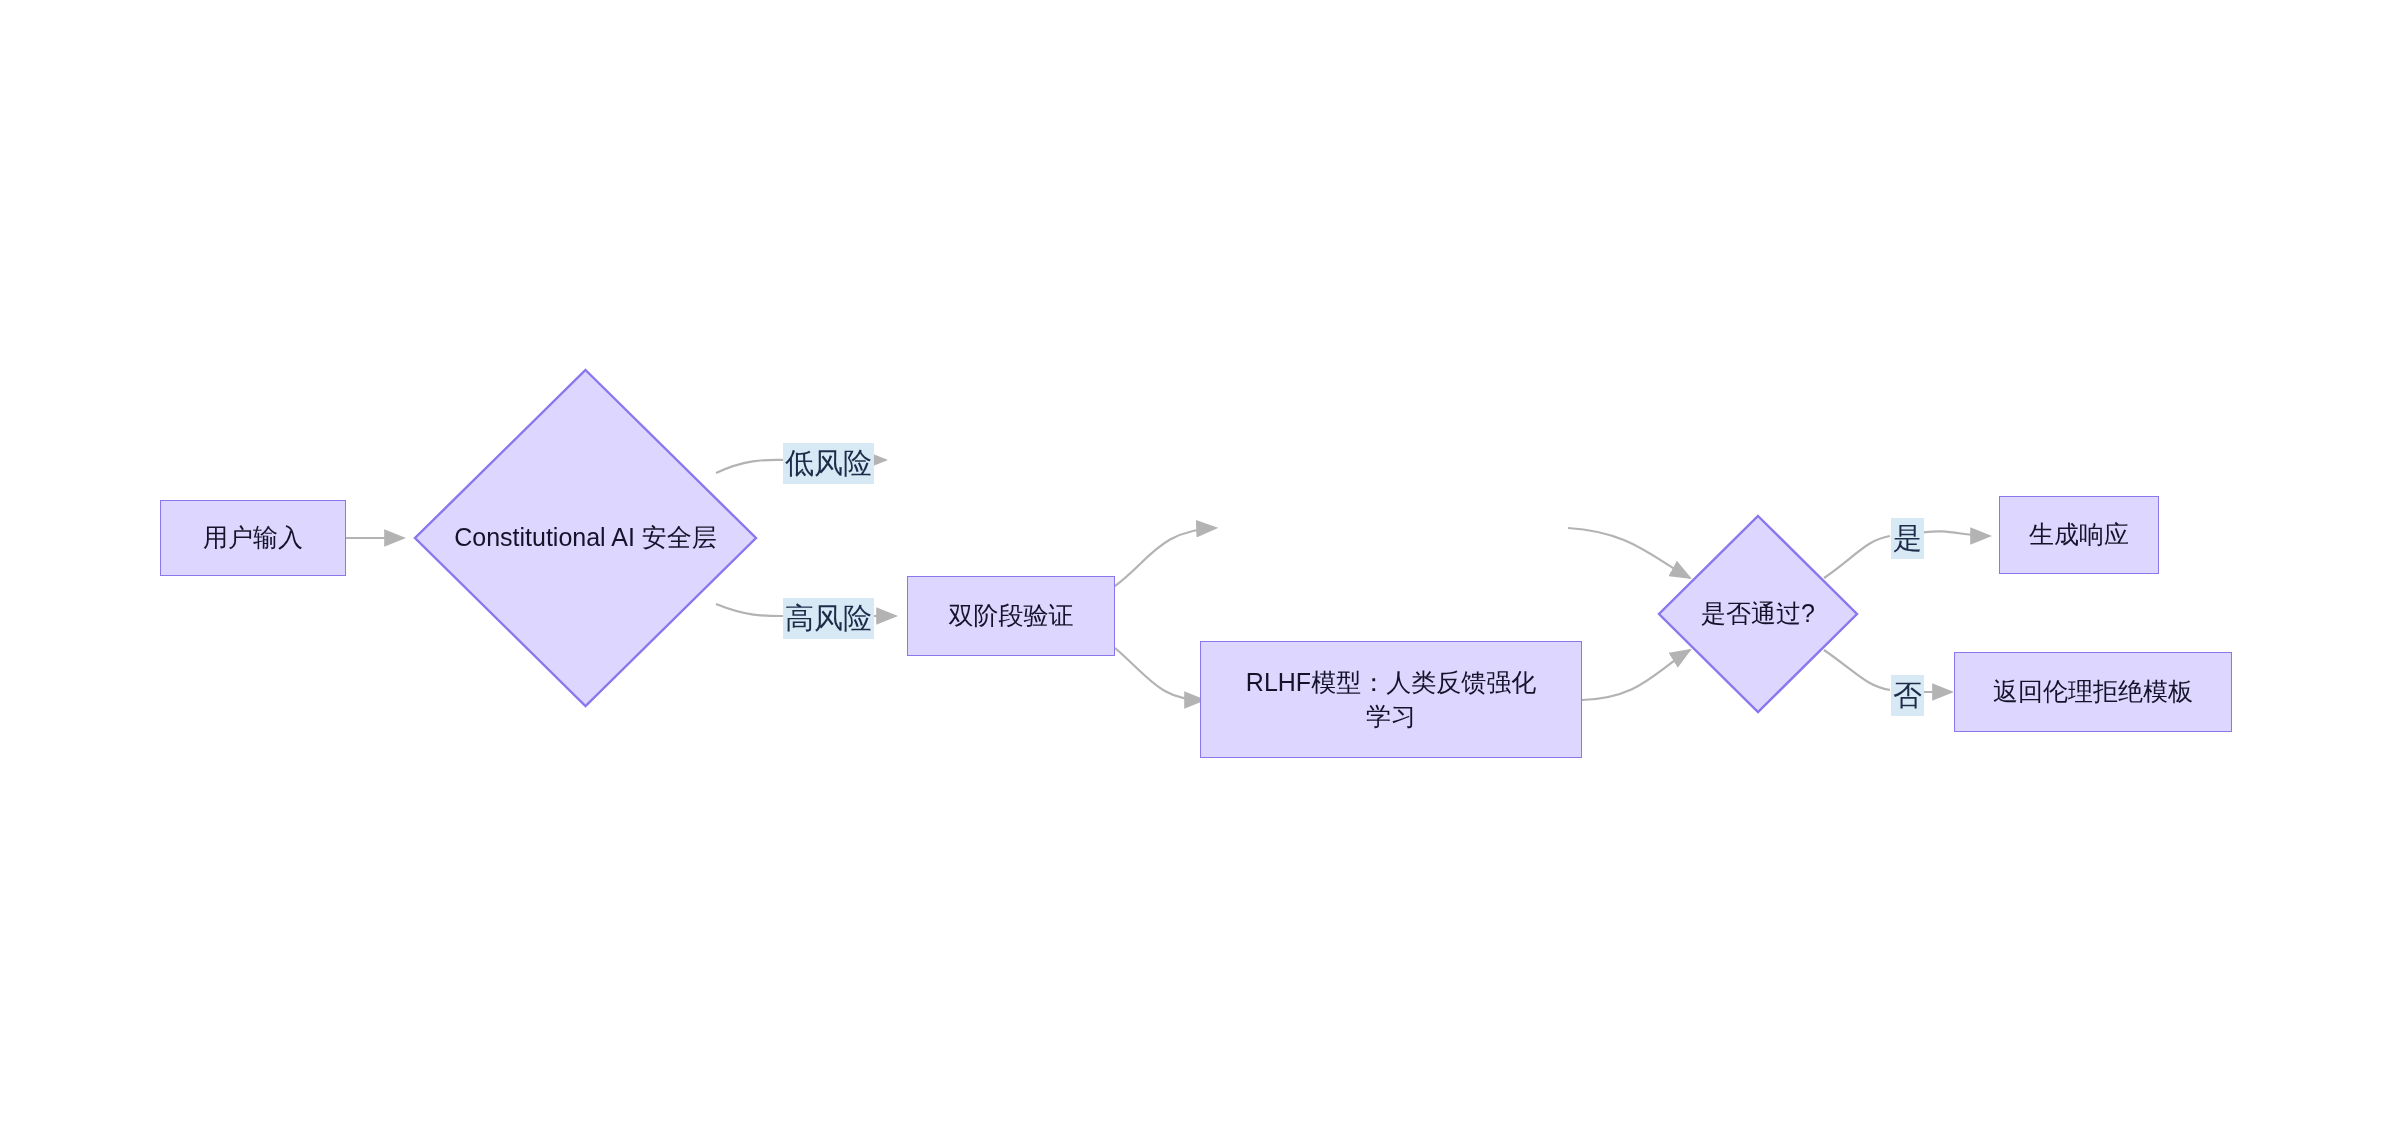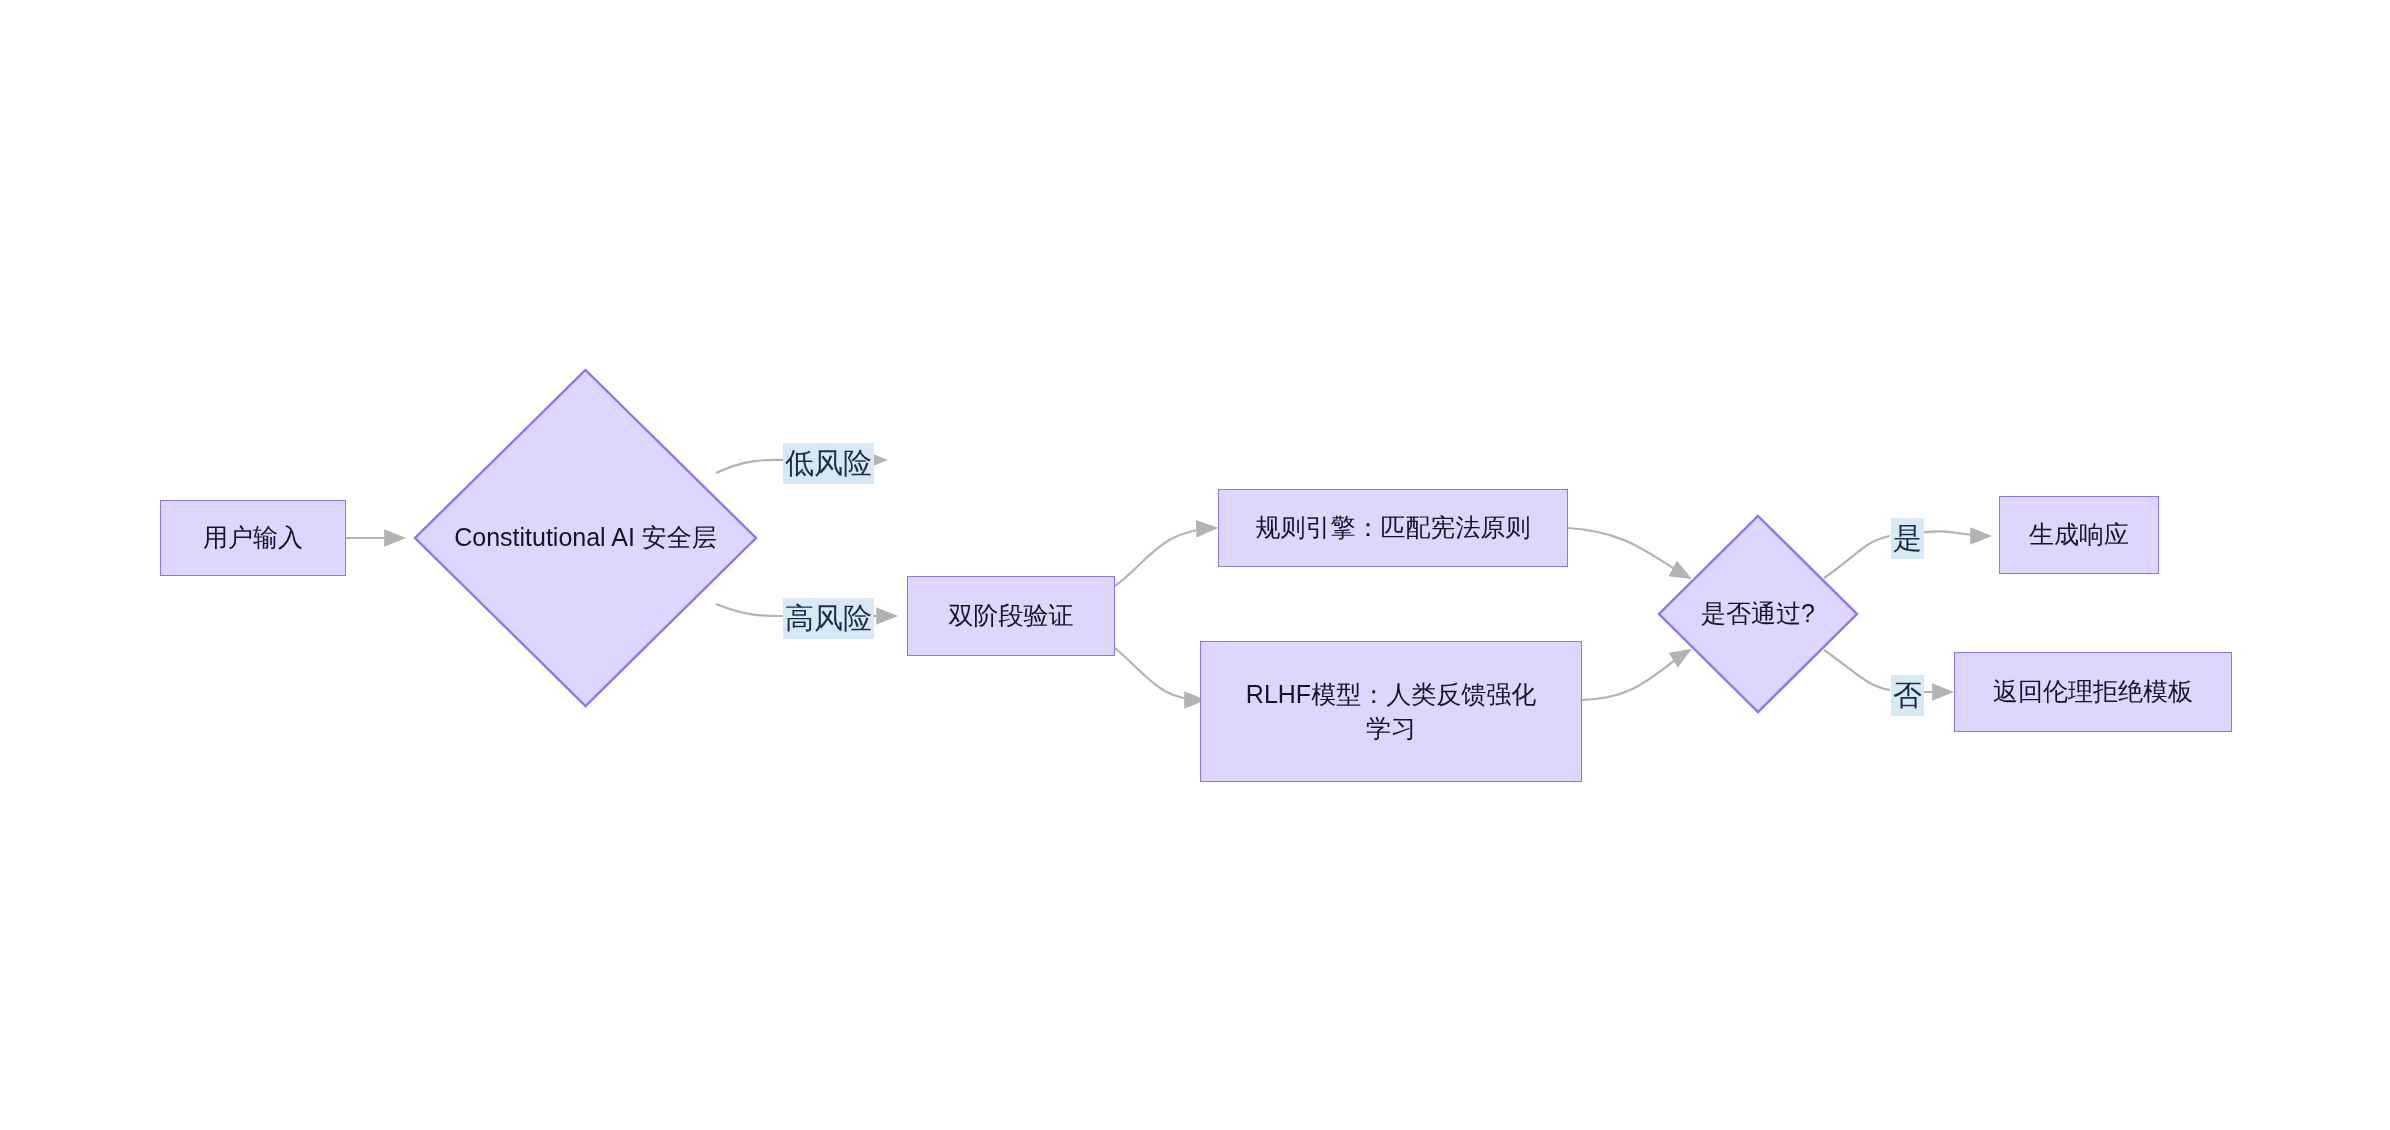--- a/index.html
+++ b/index.html
@@ -119,25 +119,22 @@
       <polygon points="172.5,2 343,170 172.5,338 2,170" fill="#ddd6fe" stroke="#8b76ee" stroke-width="2.4"></polygon>
     </svg>
     <span class="node-diamond-label">Constitutional AI 安全层</span>
   </div>
 
 
   <div class="node node-rect" style="left:907px; top:576px; width:208px; height:80px;">
     <span>双阶段验证</span>
   </div>
 
-  <div class="node node-rect" style="left:1218px; top:489px; width:350px; height:78px;">
-    <span>规则引擎：匹配宪法原则</span>
-  </div>
 
-  <div class="node node-rect" style="left:1200px; top:641px; width:382px; height:141px; padding:0 40px;">
+  <div class="node node-rect" style="left:1200px; top:641px; width:382px; height:117px; padding:0 40px;">
     <span>RLHF模型：人类反馈强化学习</span>
   </div>
 
   <div class="node-diamond-wrap" style="left:1657px; top:514px; width:202px; height:200px;">
     <svg class="node-diamond-shape" viewBox="0 0 202 200" preserveAspectRatio="none">
       <polygon points="101,2 200,100 101,198 2,100" fill="#ddd6fe" stroke="#8b76ee" stroke-width="2.4"></polygon>
     </svg>
     <span class="node-diamond-label">是否通过?</span>
   </div>
 

